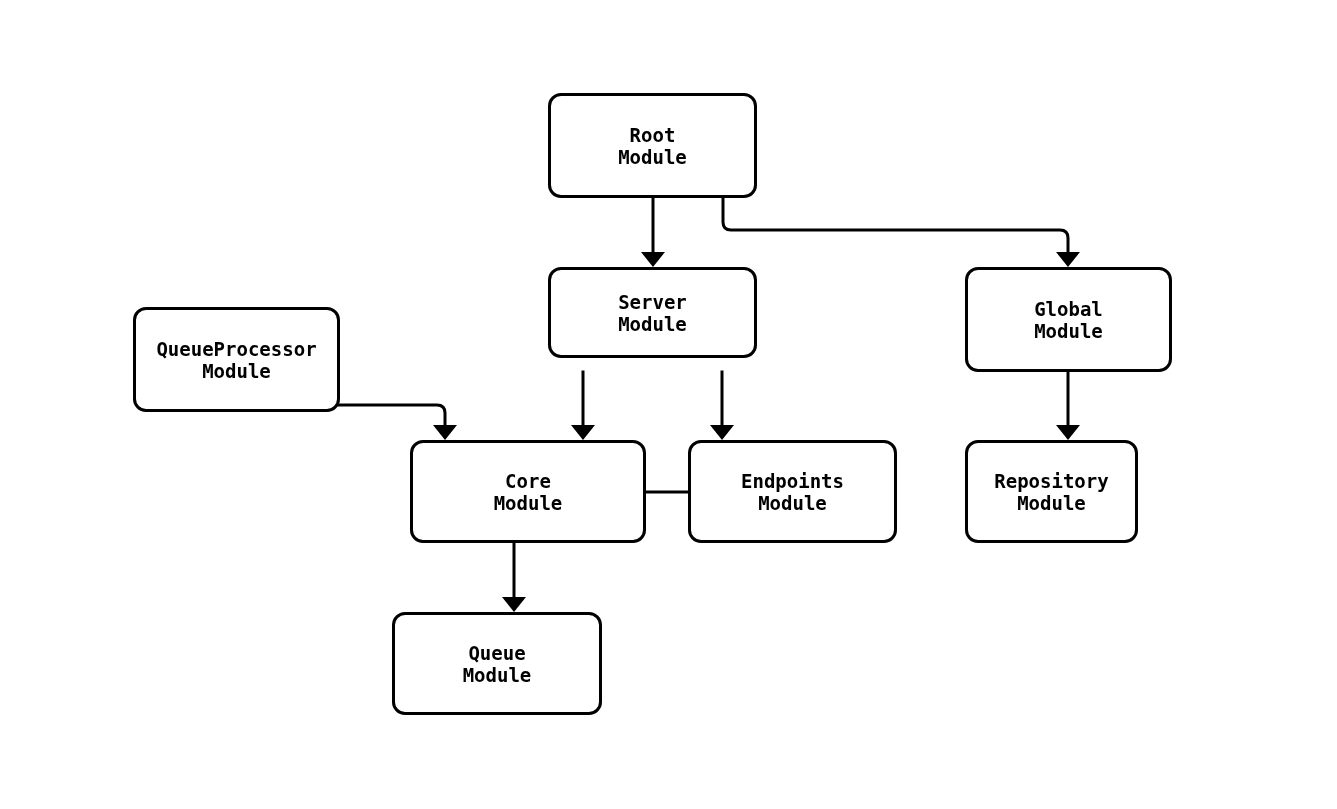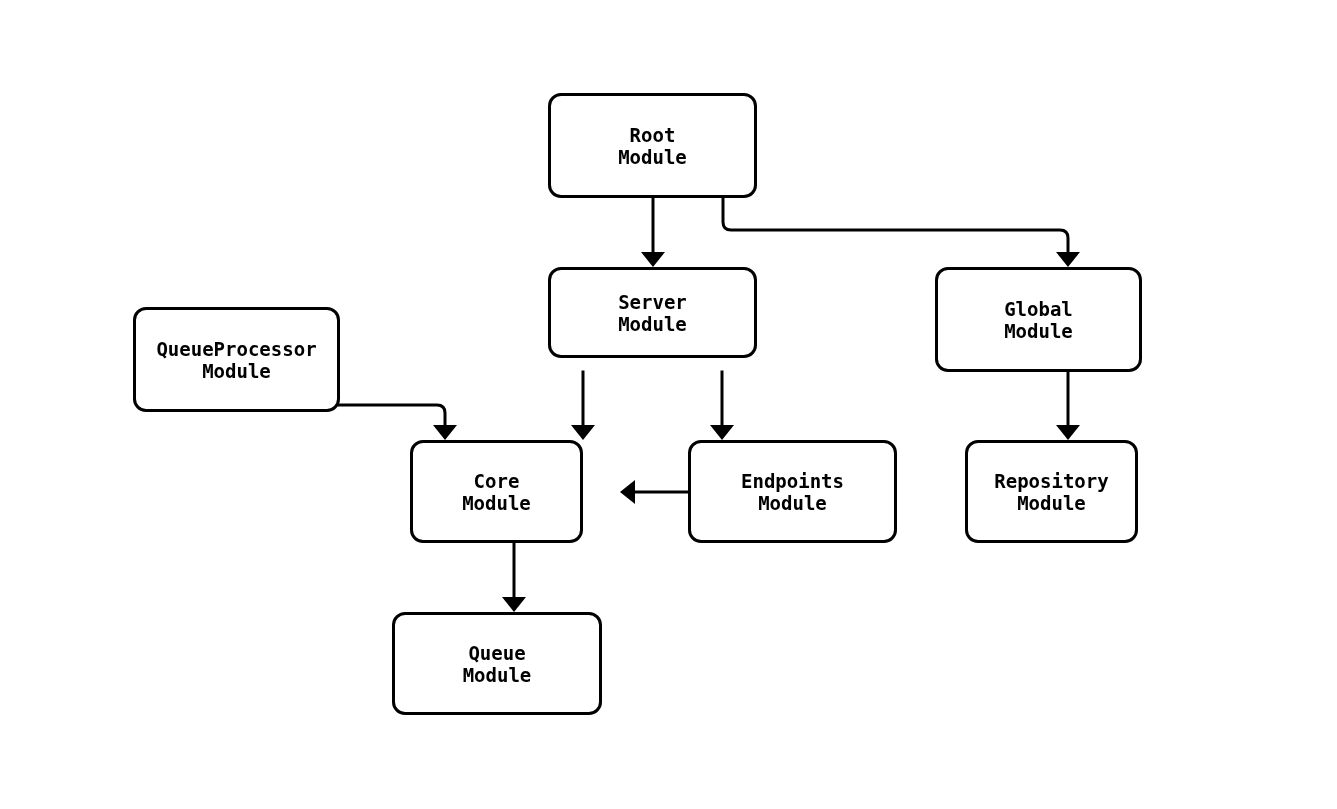--- a/index.html
+++ b/index.html
@@ -47,22 +47,22 @@
     text-align: center;
     color: #000000;
     font-weight: bold;
     font-size: 19px;
     line-height: 22px;
   }
   
   .node-root          { left: 548px;  top: 93px;  width: 209px; height: 105px; }
   .node-queueprocessor{ left: 133px;  top: 267px; width: 207px; height: 105px; margin-top: 40px; }
   .node-server        { left: 548px;  top: 267px; width: 209px; height: 91px; }
-  .node-global        { left: 935px;  top: 267px; width: 207px; height: 105px; }
-  .node-core          { left: 410px;  top: 440px; width: 173px; height: 103px; }
+  .node-global        { left: 965px;  top: 267px; width: 207px; height: 105px; }
+  .node-core          { left: 410px;  top: 440px; width: 236px; height: 103px; }
   .node-endpoints     { left: 688px;  top: 440px; width: 209px; height: 103px; }
   .node-repository    { left: 965px;  top: 440px; width: 173px; height: 103px; }
   .node-queue         { left: 392px;  top: 612px; width: 210px; height: 103px; }
 </style>
 </head>
 <body>
 
 <div class="canvas">
 
   <svg class="edge-layer" viewBox="0 0 1337 809" xmlns="http://www.w3.org/2000/svg">

